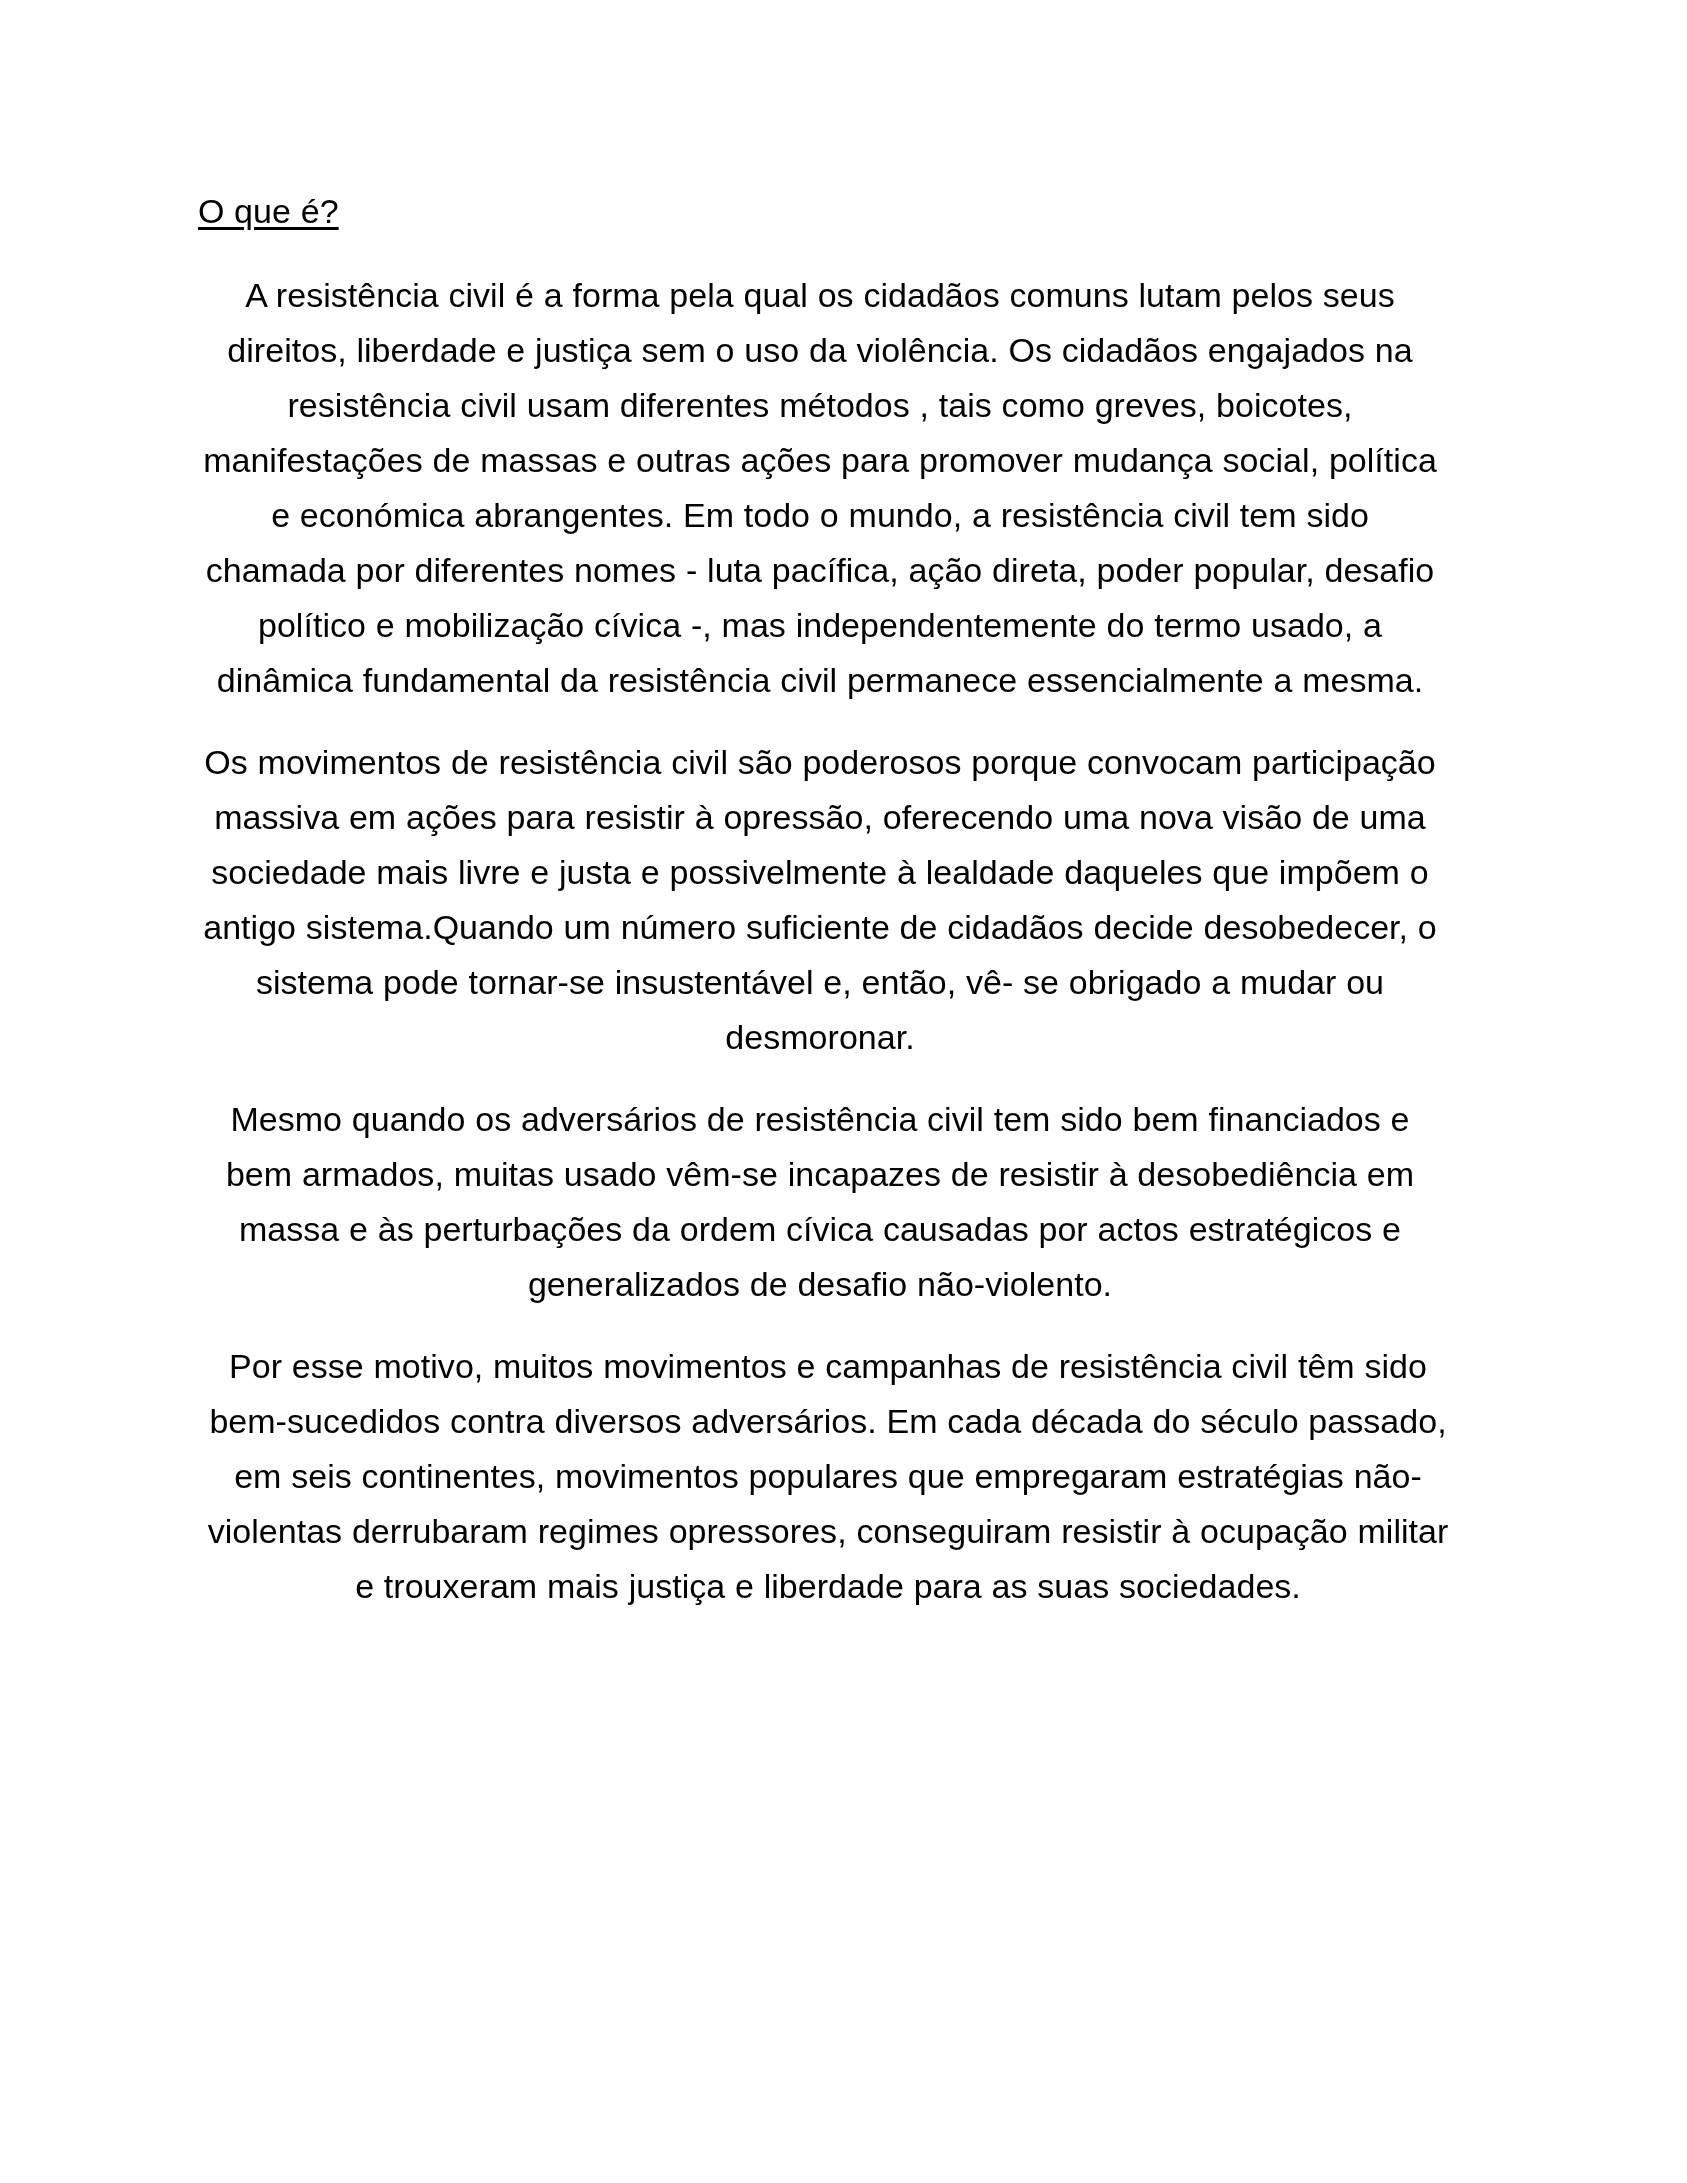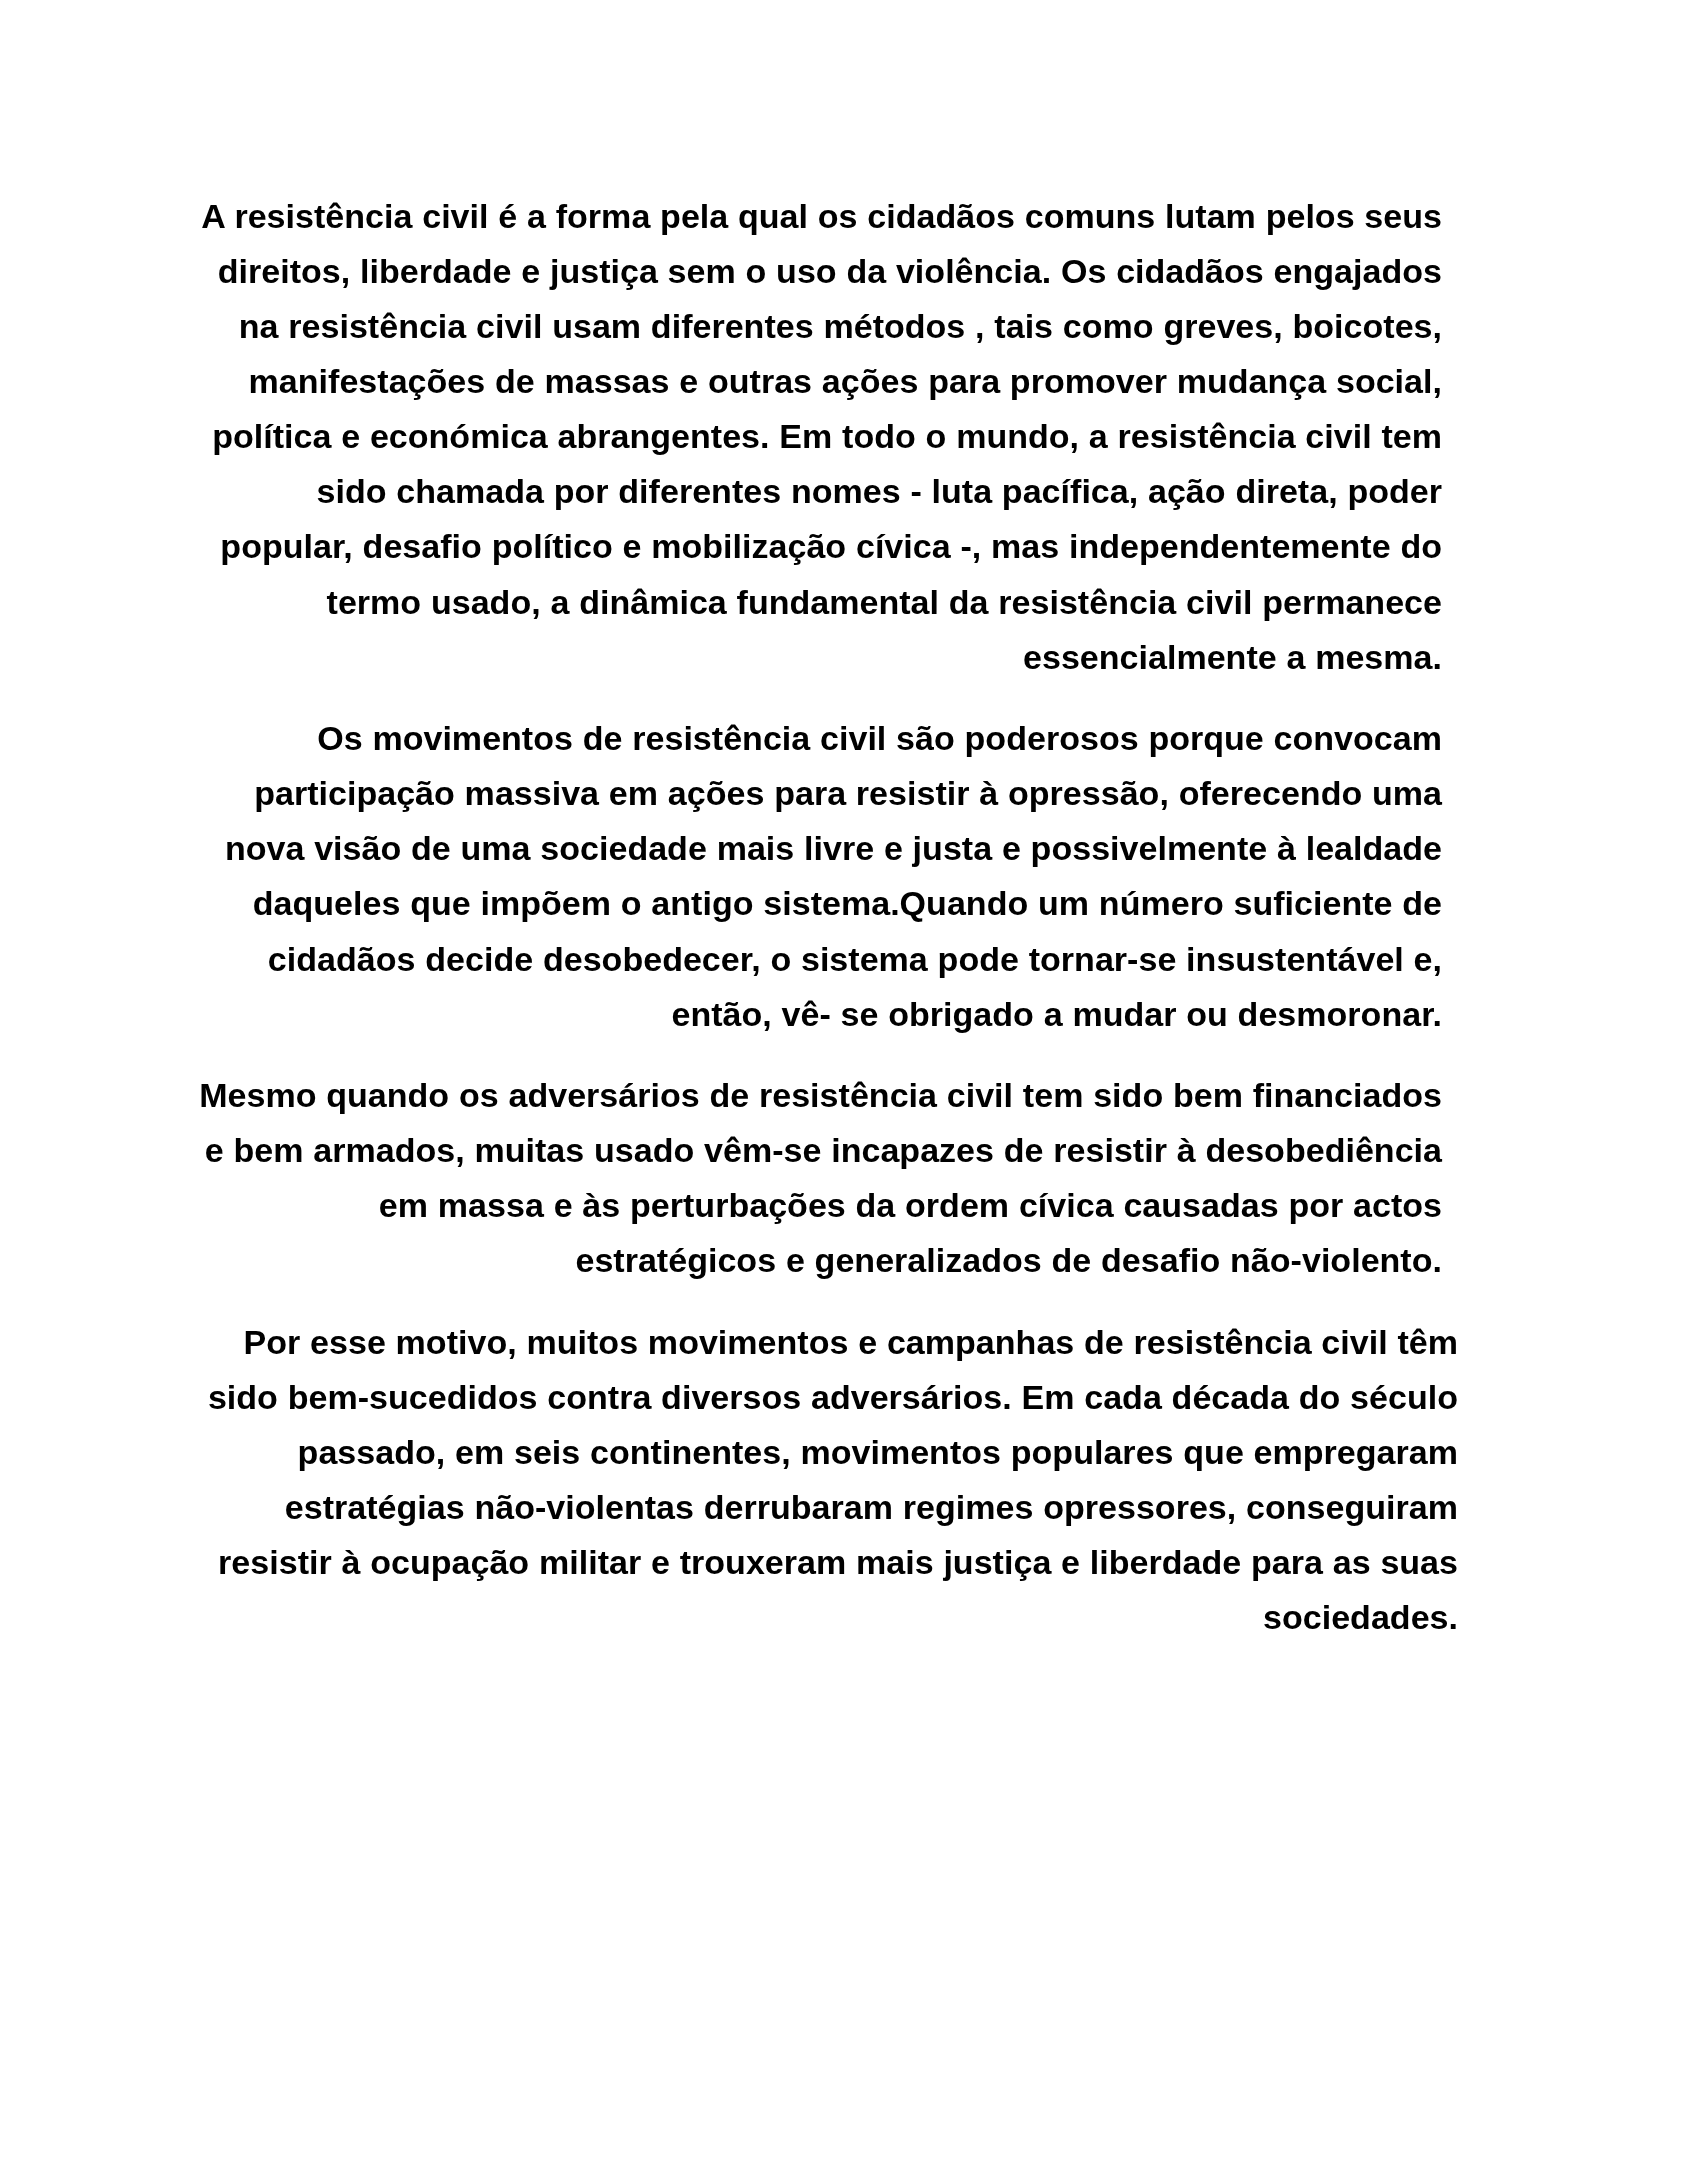--- a/index.html
+++ b/index.html
@@ -28,39 +28,40 @@
     line-height: 1.32;
     font-weight: 400;
     text-decoration: underline;
     text-underline-offset: 4px;
     margin: 0 0 34px 0;
     letter-spacing: 0.1px;
   }
   .doc-paragraph {
     font-size: 34px;
     line-height: 1.62;
-    font-weight: 700;
+    font-weight: 400;
     margin: 0 0 26.5px 0;
     letter-spacing: 0.03px;
-    text-align: right;
+    text-align: center;
     max-width: 1244px;
     word-spacing: 0.3px;
   }
   .doc-paragraph:last-child {
     margin-bottom: 0;
   }
   .p-wide {
     max-width: 1260px;
   }
 </style>
 </head>
 <body>
 
 <div class="page">
 
+  <h1 class="doc-heading">O que é?</h1>
 
   <p class="doc-paragraph">A resistência civil é a forma pela qual os cidadãos comuns lutam pelos seus direitos, liberdade e justiça sem o uso da violência. Os cidadãos engajados na resistência civil usam diferentes métodos , tais como greves, boicotes, manifestações de massas e outras ações para promover mudança social, política e económica abrangentes. Em todo o mundo, a resistência civil tem sido chamada por diferentes nomes - luta pacífica, ação direta, poder popular, desafio político e mobilização cívica -, mas independentemente do termo usado, a dinâmica fundamental da resistência civil permanece essencialmente a mesma.</p>
 
   <p class="doc-paragraph">Os movimentos de resistência civil são poderosos porque convocam participação massiva em ações para resistir à opressão, oferecendo uma nova visão de uma sociedade mais livre e justa e possivelmente à lealdade daqueles que impõem o antigo sistema.Quando um número suficiente de cidadãos decide desobedecer, o sistema pode tornar-se insustentável e, então, vê- se obrigado a mudar ou desmoronar.</p>
 
   <p class="doc-paragraph">Mesmo quando os adversários de resistência civil tem sido bem financiados e bem armados, muitas usado vêm-se incapazes de resistir à desobediência em massa e às perturbações da ordem cívica causadas por actos estratégicos e generalizados de desafio não-violento.</p>
 
   <p class="doc-paragraph p-wide">Por esse motivo, muitos movimentos e campanhas de resistência civil têm sido bem-sucedidos contra diversos adversários. Em cada década do século passado, em seis continentes, movimentos populares que empregaram estratégias não-violentas derrubaram regimes opressores, conseguiram resistir à ocupação militar e trouxeram mais justiça e liberdade para as suas sociedades.</p>
 
 </div>

